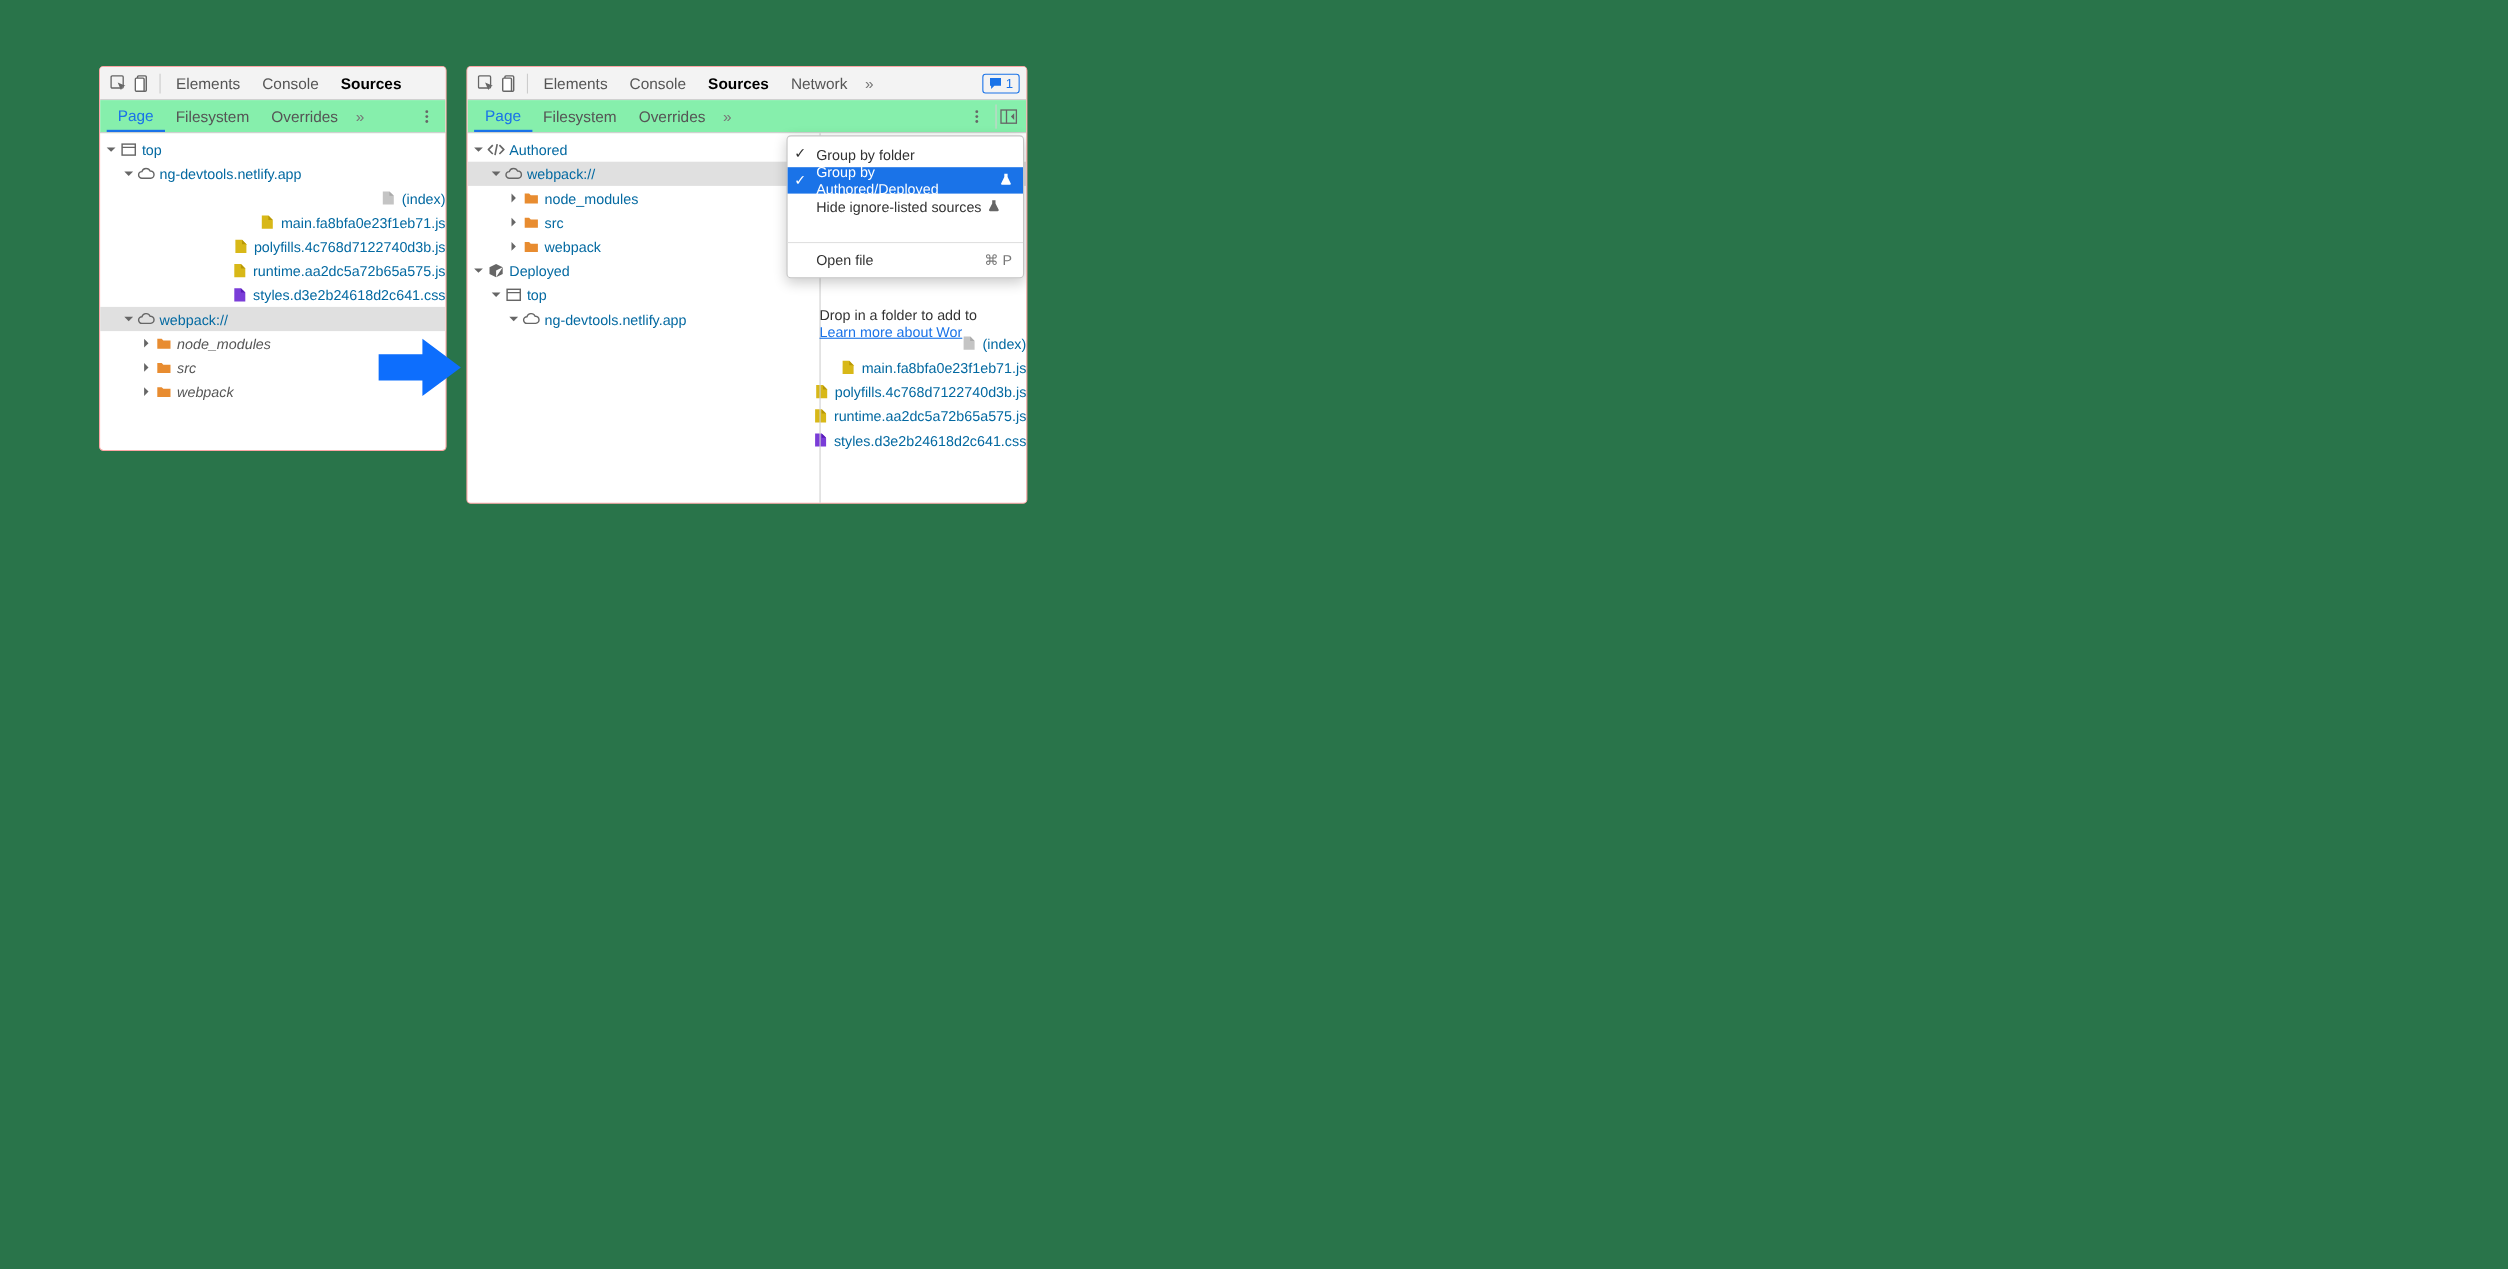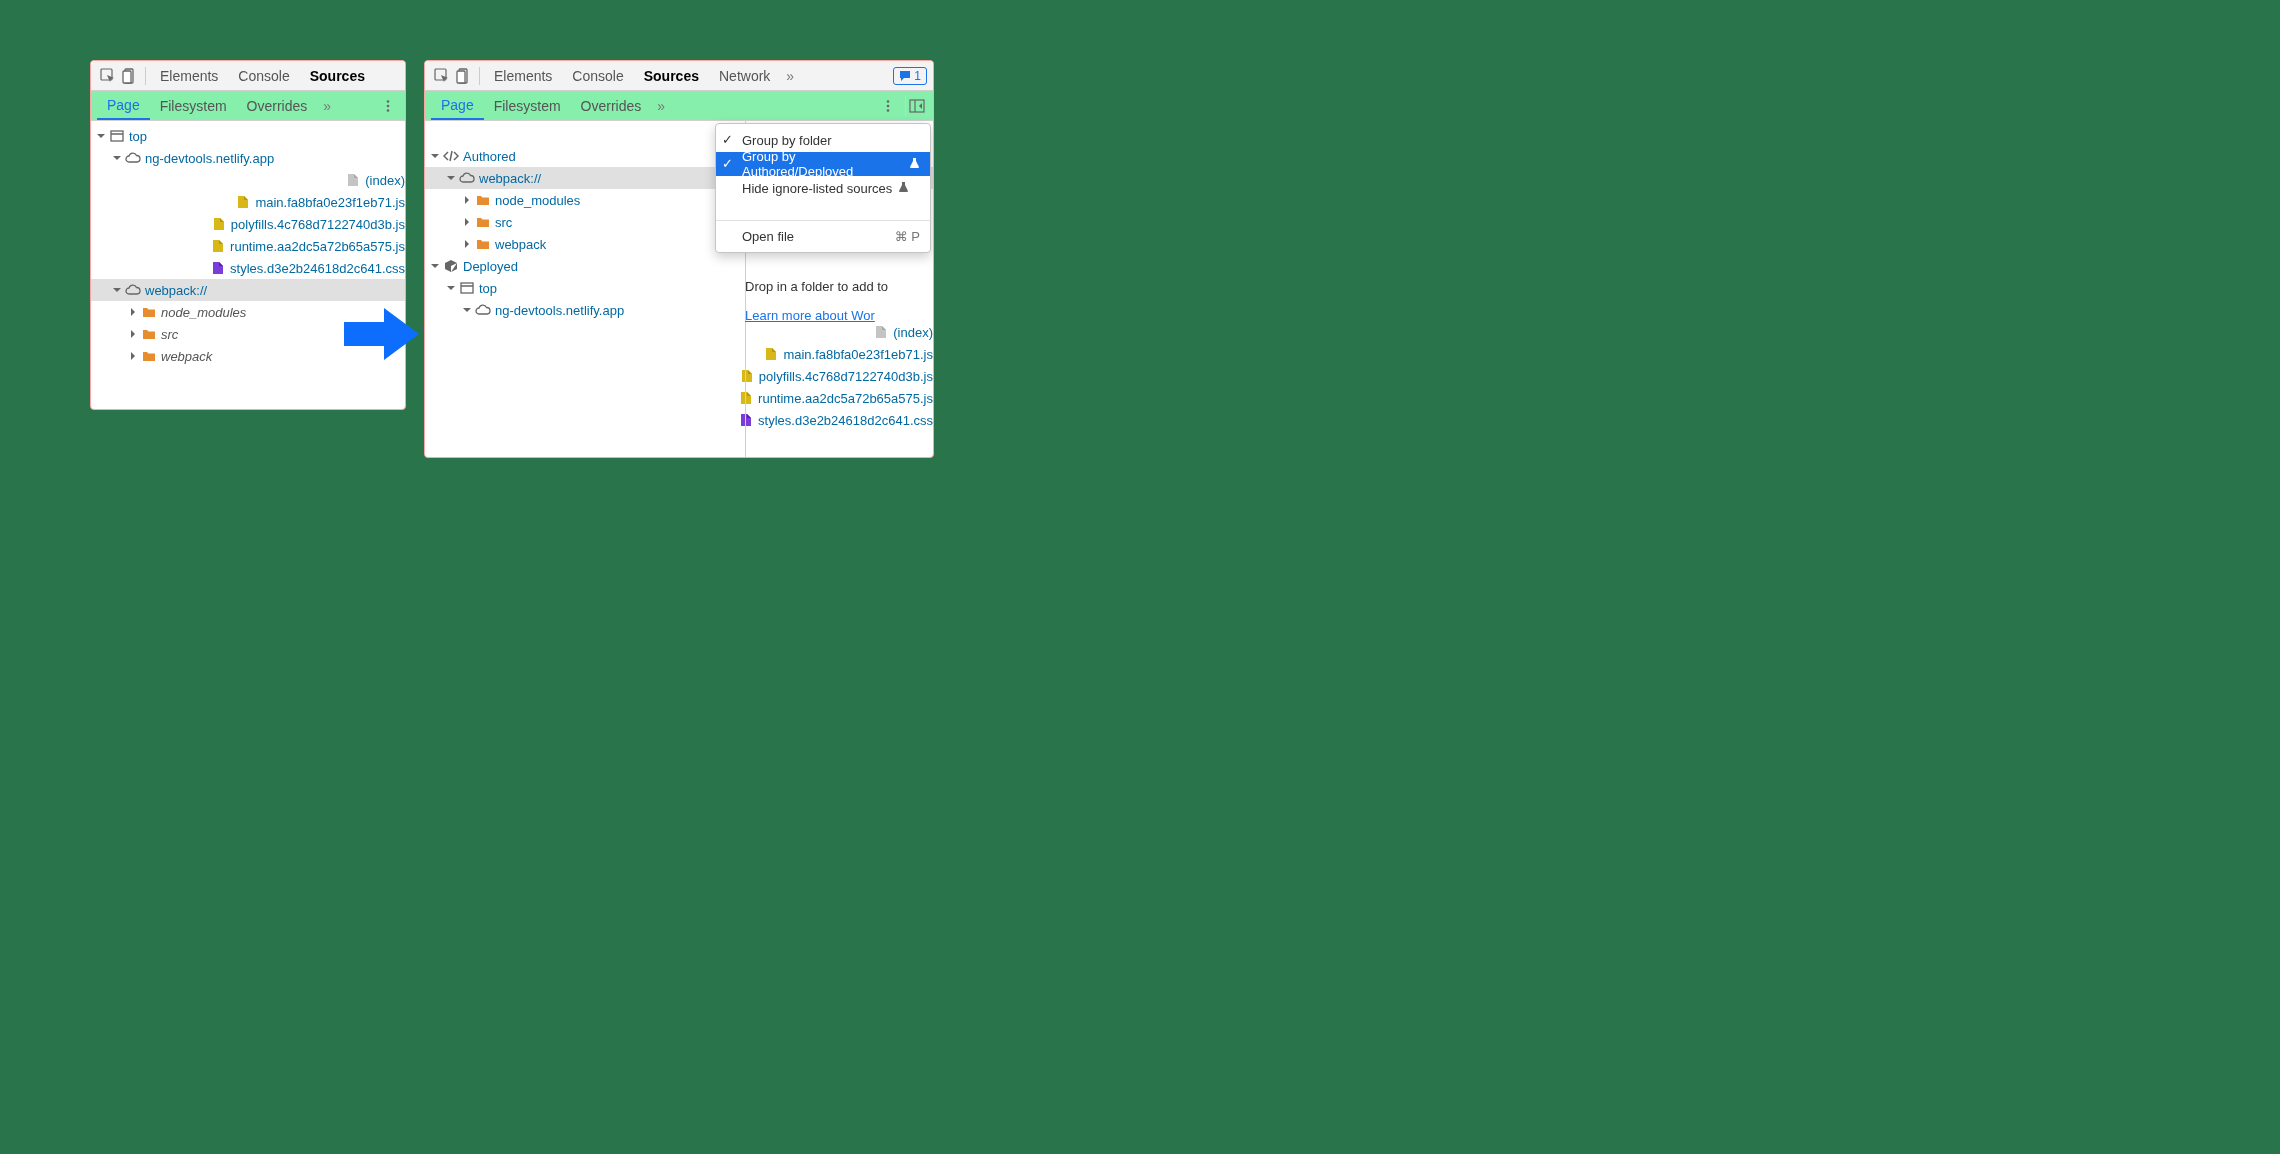--- a/index.html
+++ b/index.html
@@ -29,21 +29,21 @@
   .tw { width:12px; height:12px; display:inline-flex; align-items:center; justify-content:center; color:#666; margin-right:2px; }
   .tw.spacer { visibility:hidden; }
   .ic { width:16px; height:16px; margin-right:4px; display:inline-flex; align-items:center; justify-content:center; }
   .lbl { color:#0369a1; }
   .italic .lbl { font-style:italic; color:#555; }
 
   .arrow-block { position:absolute; left:344px; top:306px; width:75px; height:56px; color:#0d6efd; }
 
   
   .panel.right .splitline { position:absolute; left:320px; top:60px; width:1px; height:338px; background:#d0d0d0; }
-  .filesarea { position:relative;margin-top:20px; }
+  .filesarea { position:relative; }
 
   
   .ctxmenu { position:absolute; background:#fff; border:1px solid #c5c5c5; box-shadow:0 4px 12px rgba(0,0,0,.2); border-radius:4px; padding:4px 0; font-size:13px; }
   .ctxmenu .item { height:24px; display:flex; align-items:center; padding:0 10px 0 26px; position:relative; cursor:pointer; }
   .ctxmenu .item.sep { border-top:1px solid #e0e0e0; margin-top:20px; padding-top:4px; height:28px; }
   .ctxmenu .item .chk { position:absolute; left:6px; top:4px; }
   .ctxmenu .item.hl { background:#1a73e8; color:#fff; }
   .ctxmenu .item .flask { margin-left:6px; }
   .ctxmenu .item .shortcut { margin-left:auto; color:#777; padding-left:14px; }
 
@@ -460,15 +460,15 @@
           </svg></span>
     </div>
     <div class="item sep">
       <span>Open file</span>
       <span class="shortcut">⌘ P</span>
     </div>
   </div>
 
   <div class="workspace-hint">
     <div>Drop in a folder to add to</div>
-    <div style="margin-top:14px;"><a href="#">Learn more about Wor</a></div>
+    <div style=""><a href="#">Learn more about Wor</a></div>
   </div>
 </div>
 
 </body></html>

